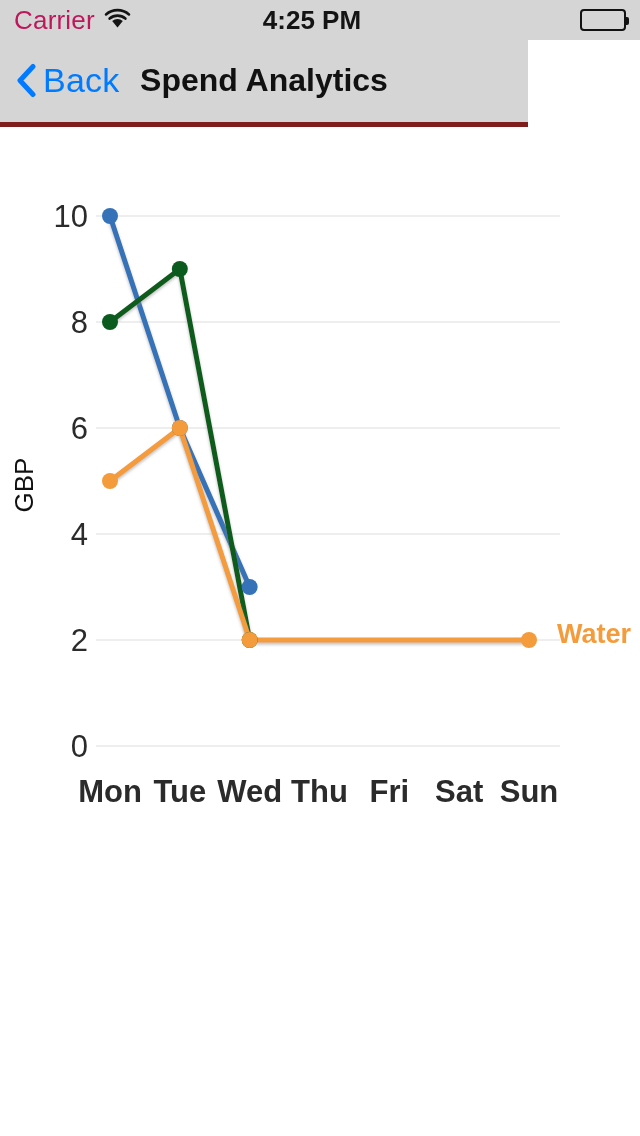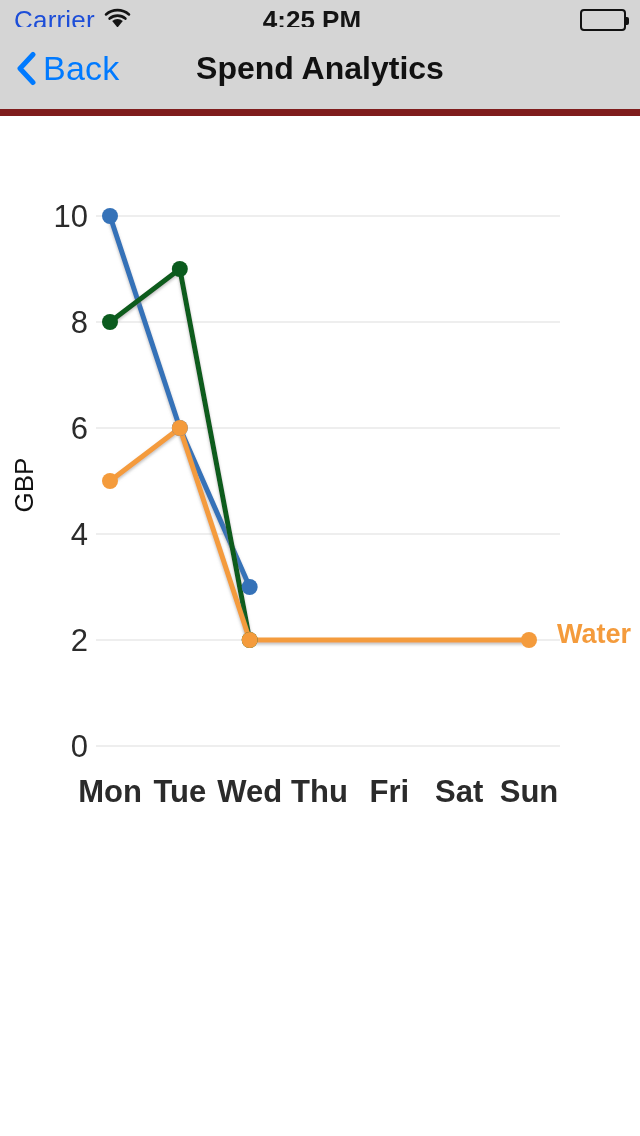--- a/index.html
+++ b/index.html
@@ -28,21 +28,21 @@
     padding: 0 14px;
   }
   #status-left {
     display: flex;
     align-items: center;
     gap: 9px;
     flex: 0 0 auto;
   }
   #carrier-label {
     font-size: 26px;
-    color: #1d4ed8;
+    color: #be185d;
     letter-spacing: 0.2px;
   }
   #status-center {
     position: absolute;
     left: 0; right: 16px;
     text-align: center;
     font-size: 26px;
     font-weight: bold;
     color: #141414;
     pointer-events: none;
@@ -74,25 +74,25 @@
     top: 6px;
     width: 3px;
     height: 8px;
     background: #111;
     border-radius: 0 2px 2px 0;
   }
 
   
   #nav-bar {
     position: absolute;
-    top: 27px; left: 0;
-    width: 640px;
+    top: 38px; left: 0;
+    width: 528px;
     height: 89px;
     background: #d5d5d5;
-    border-bottom: 7px solid #7f1d1d;
+    border-bottom: 5px solid #7f1d1d;
     box-sizing: border-box;
   }
   #back-button {
     position: absolute;
     left: 16px;
     top: 50%;
     transform: translateY(-50%);
     display: flex;
     align-items: center;
     gap: 7px;

